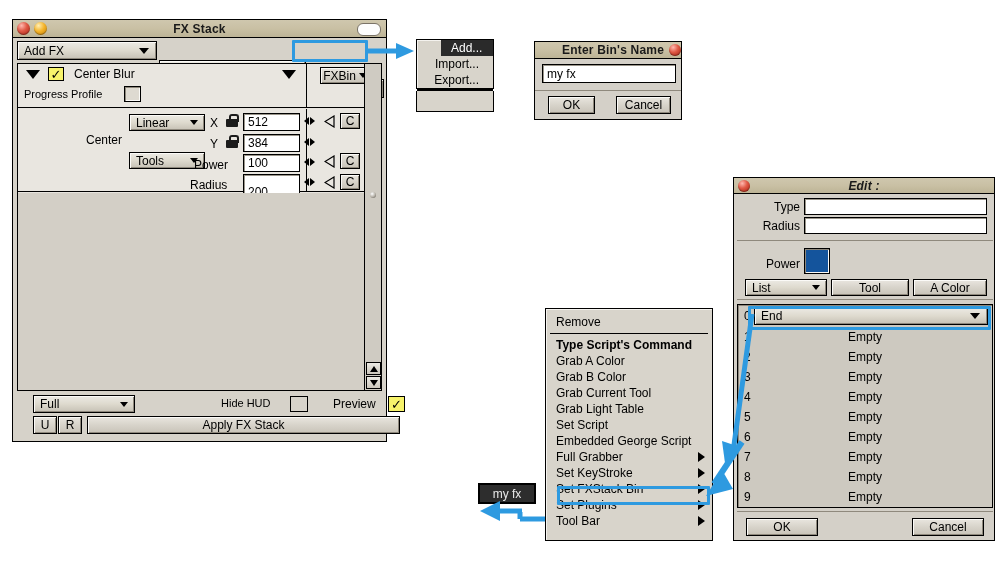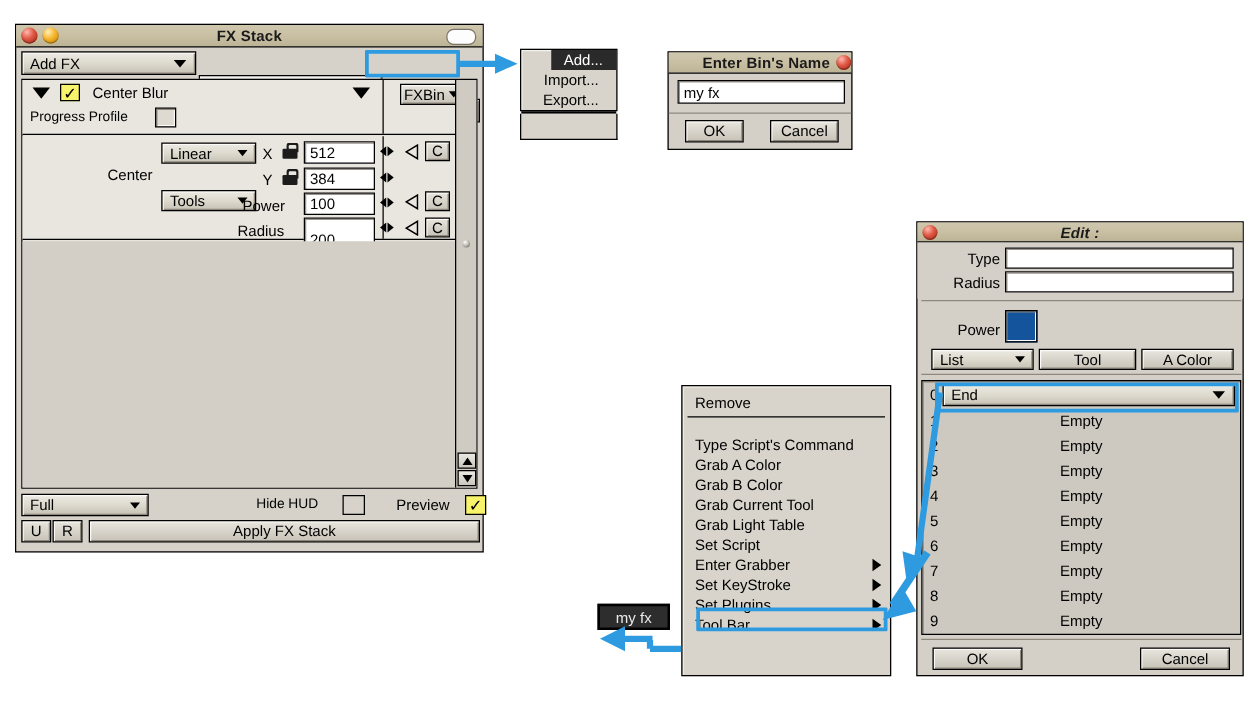--- a/index.html
+++ b/index.html
@@ -125,21 +125,21 @@
   .spin .l{width:0;height:0;border-top:4px solid transparent;border-bottom:4px solid transparent;border-right:5px solid #000;}
   .spin .r{width:0;height:0;border-top:4px solid transparent;border-bottom:4px solid transparent;border-left:5px solid #000;}
   .navgroup{display:flex;align-items:center;gap:5px;}
   .nav-arrow{width:11px;height:13px;position:relative;}
   .nav-arrow svg{display:block;}
 
   .fx-empty{
     position:absolute;left:0;top:129px;right:17px;bottom:0;background:#d3cfc6;
   }
 
-  .fx-bottom{position:absolute;left:0;right:0;bottom:0;height:44px;}
+  .fx-bottom{position:absolute;left:16px;right:0;bottom:0;height:44px;}
 
   
   .menu{
     position:absolute;background:#d8d4cb;border:1px solid #000;box-sizing:border-box;
     box-shadow:inset 1px 1px 0 #f4f2ee;
   }
   .menu-item{
     height:16px;display:flex;align-items:center;padding-left:10px;
     font-size:12px;color:#000;white-space:nowrap;position:relative;
   }
@@ -401,44 +401,51 @@
     <span>Cancel</span>
   </div>
 </div>
 
 <div class="menu" id="ctxmenu" style="left:545px;top:308px;width:168px;height:233px;">
   <div class="menu-item" style="margin-top:4px;height:17px;">
     <span>Remove</span>
   </div>
   <div class="menu-sep"></div>
 
-  <div class="menu-item" style="height:16px;margin-top:14px;">
+  <div class="menu-item" style="height:16px;margin-top:3px;font-weight:bold;">
     <span>Type Script's Command</span>
   </div>
   <div class="menu-item">
     <span>Grab A Color</span>
   </div>
   <div class="menu-item">
     <span>Grab B Color</span>
   </div>
   <div class="menu-item">
     <span>Grab Current Tool</span>
   </div>
   <div class="menu-item">
     <span>Grab Light Table</span>
   </div>
   <div class="menu-item">
     <span>Set Script</span>
   </div>
   <div class="menu-item">
-    <span>Enter Grabber</span>
+    <span>Embedded George Script</span>
+  </div>
+  <div class="menu-item">
+    <span>Full Grabber</span>
     <span class="submark"></span>
   </div>
   <div class="menu-item">
     <span>Set KeyStroke</span>
+    <span class="submark"></span>
+  </div>
+  <div class="menu-item">
+    <span>Set FXStack Bin</span>
     <span class="submark"></span>
   </div>
   <div class="menu-item">
     <span>Set Plugins</span>
     <span class="submark"></span>
   </div>
   <div class="menu-item">
     <span>Tool Bar</span>
     <span class="submark"></span>
   </div>

